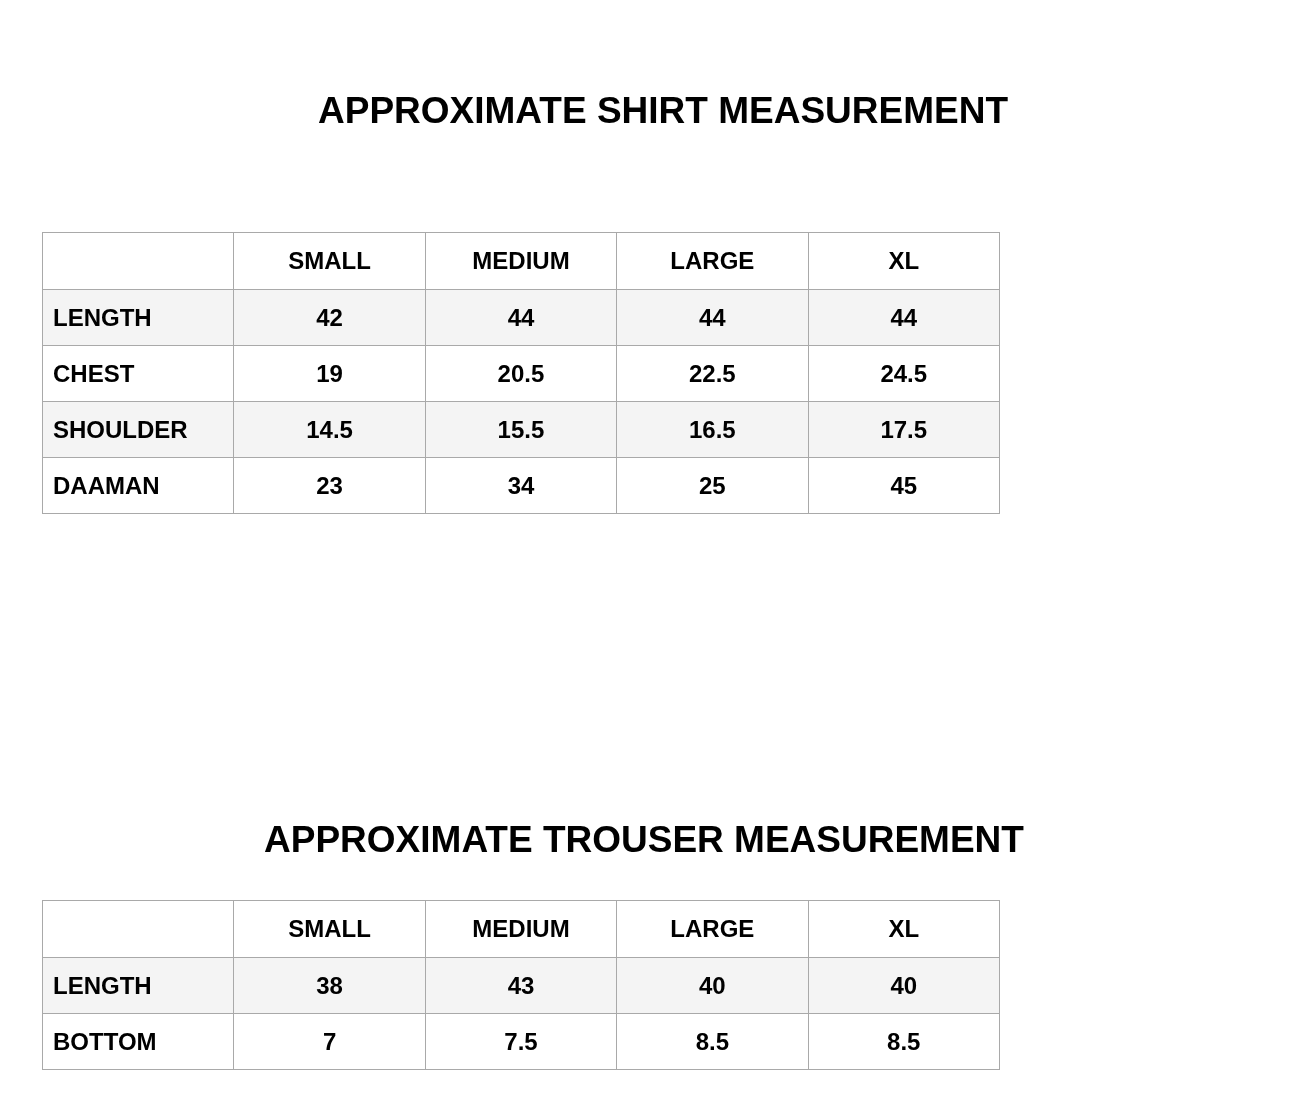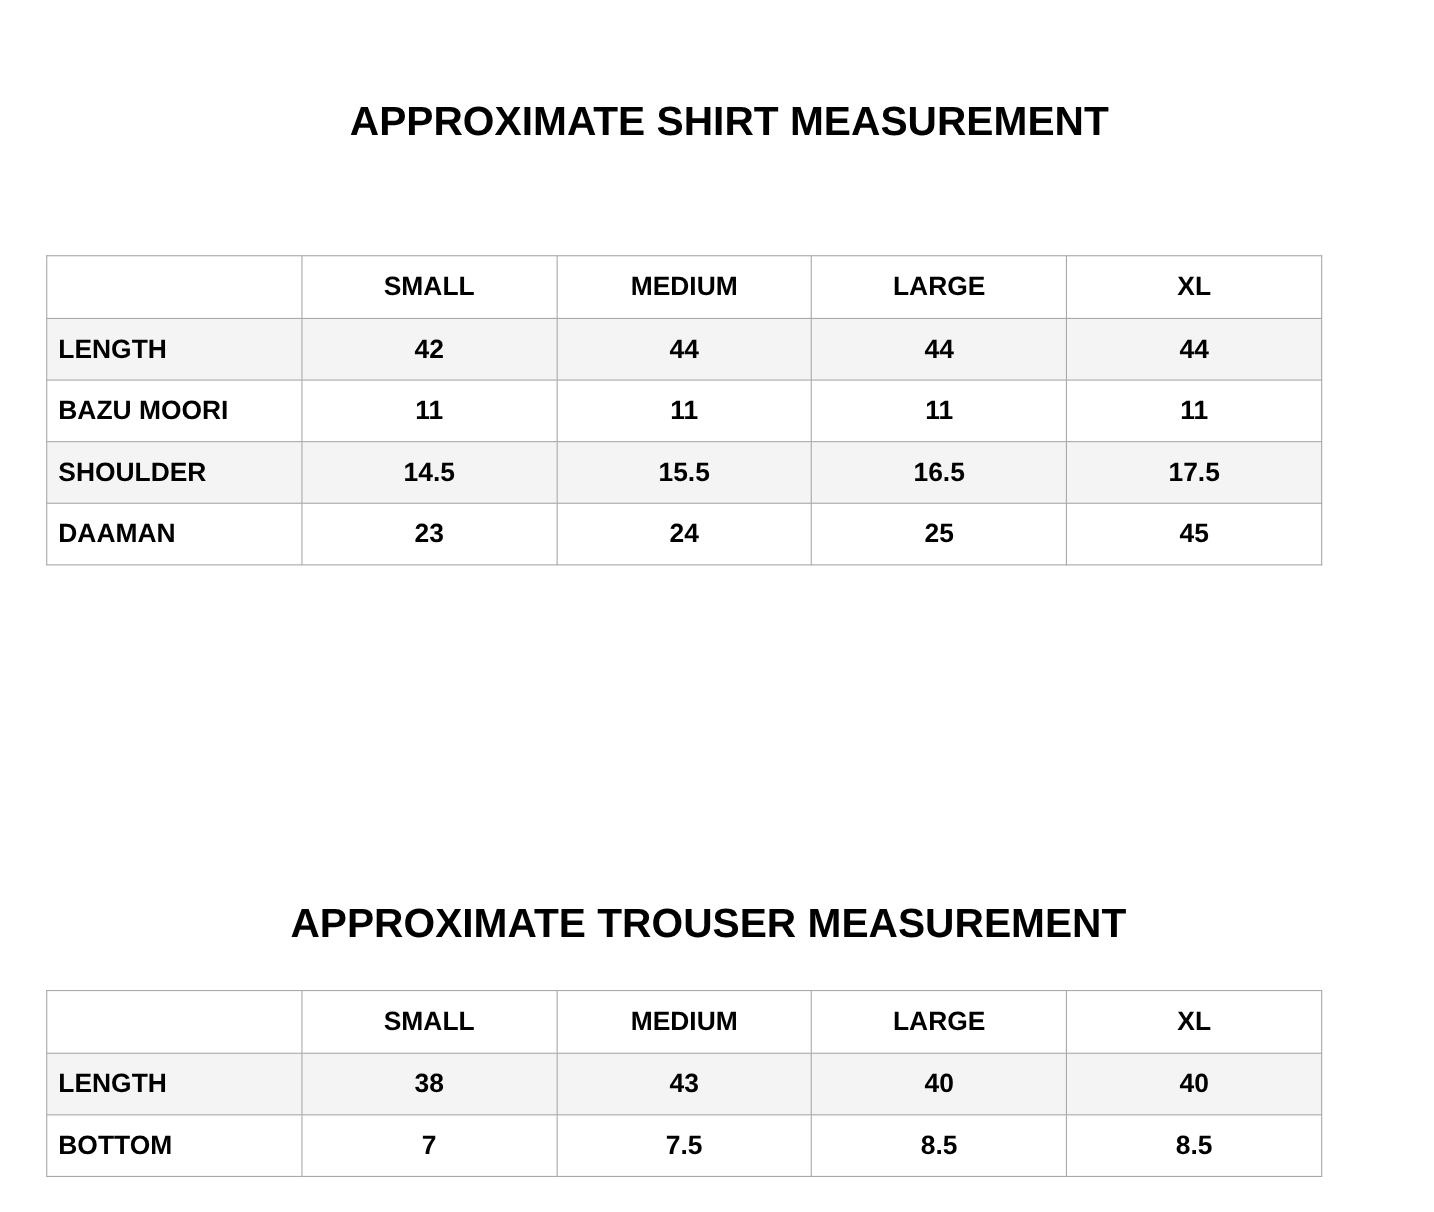--- a/index.html
+++ b/index.html
@@ -1,20 +1,20 @@
 <!DOCTYPE html>
 <html><head>
 <meta charset="utf-8">
 <style>
   html, body { margin: 0; padding: 0; background: #ffffff; }
   body { width: 1304px; height: 1102px; position: relative; font-family: "Liberation Sans", sans-serif; color: #000; overflow: hidden; }
   .title { position: absolute; left: 0; width: 1288px; text-align: center; font-weight: bold; font-size: 37px; letter-spacing: 0px; }
   #shirt-title { top: 90px; padding-left: 19px; }
   #trouser-title { top: 819px; }
-  table.size-table { position: absolute; left: 42px; width: 1160px; border-collapse: collapse; table-layout: fixed; }
+  table.size-table { position: absolute; left: 42px; width: 958px; border-collapse: collapse; table-layout: fixed; }
   #shirt-table { top: 232px; }
   #trouser-table { top: 900px; }
   .size-table td, .size-table th { border: 1px solid #a9a9a9; height: 56px; padding: 0; font-size: 24px; font-weight: bold; text-align: center; box-sizing: border-box; }
   .size-table th { height: 57px; }
   .size-table td.label { text-align: left; padding-left: 10px; margin-left: 12px; }
   .size-table tbody tr:nth-child(odd) { background: #f4f4f4; }
   .size-table tbody tr:nth-child(even) { background: #ffffff; }
   .size-table thead tr { background: #ffffff; }
 </style>
 </head>
@@ -34,37 +34,37 @@
   </thead>
   <tbody>
     <tr>
       <td class="label">LENGTH</td>
       <td>42</td>
       <td>44</td>
       <td>44</td>
       <td>44</td>
     </tr>
     <tr>
-      <td class="label">BAZU MOORI</td>
-      <td>11</td>
-      <td>11</td>
-      <td>11</td>
-      <td>11</td>
+      <td class="label">CHEST</td>
+      <td>19</td>
+      <td>20.5</td>
+      <td>22.5</td>
+      <td>24.5</td>
     </tr>
     <tr>
       <td class="label">SHOULDER</td>
       <td>14.5</td>
       <td>15.5</td>
       <td>16.5</td>
       <td>17.5</td>
     </tr>
     <tr>
       <td class="label">DAAMAN</td>
       <td>23</td>
-      <td>24</td>
+      <td>34</td>
       <td>25</td>
       <td>45</td>
     </tr>
   </tbody>
 </table>
 
 <div id="trouser-title" class="title">APPROXIMATE TROUSER MEASUREMENT</div>
 
 <table id="trouser-table" class="size-table">
   <thead>

